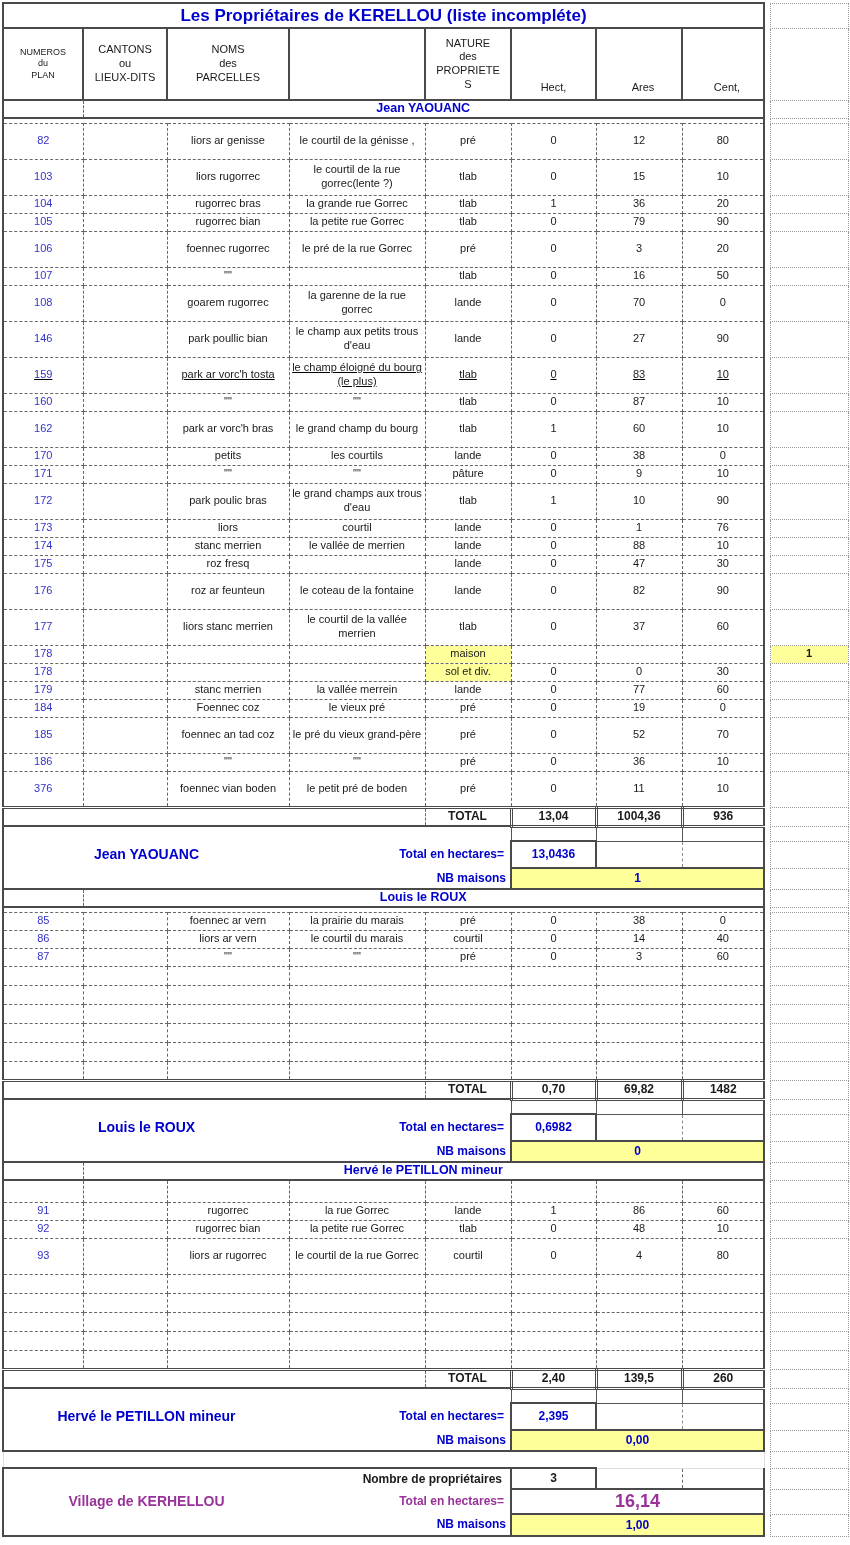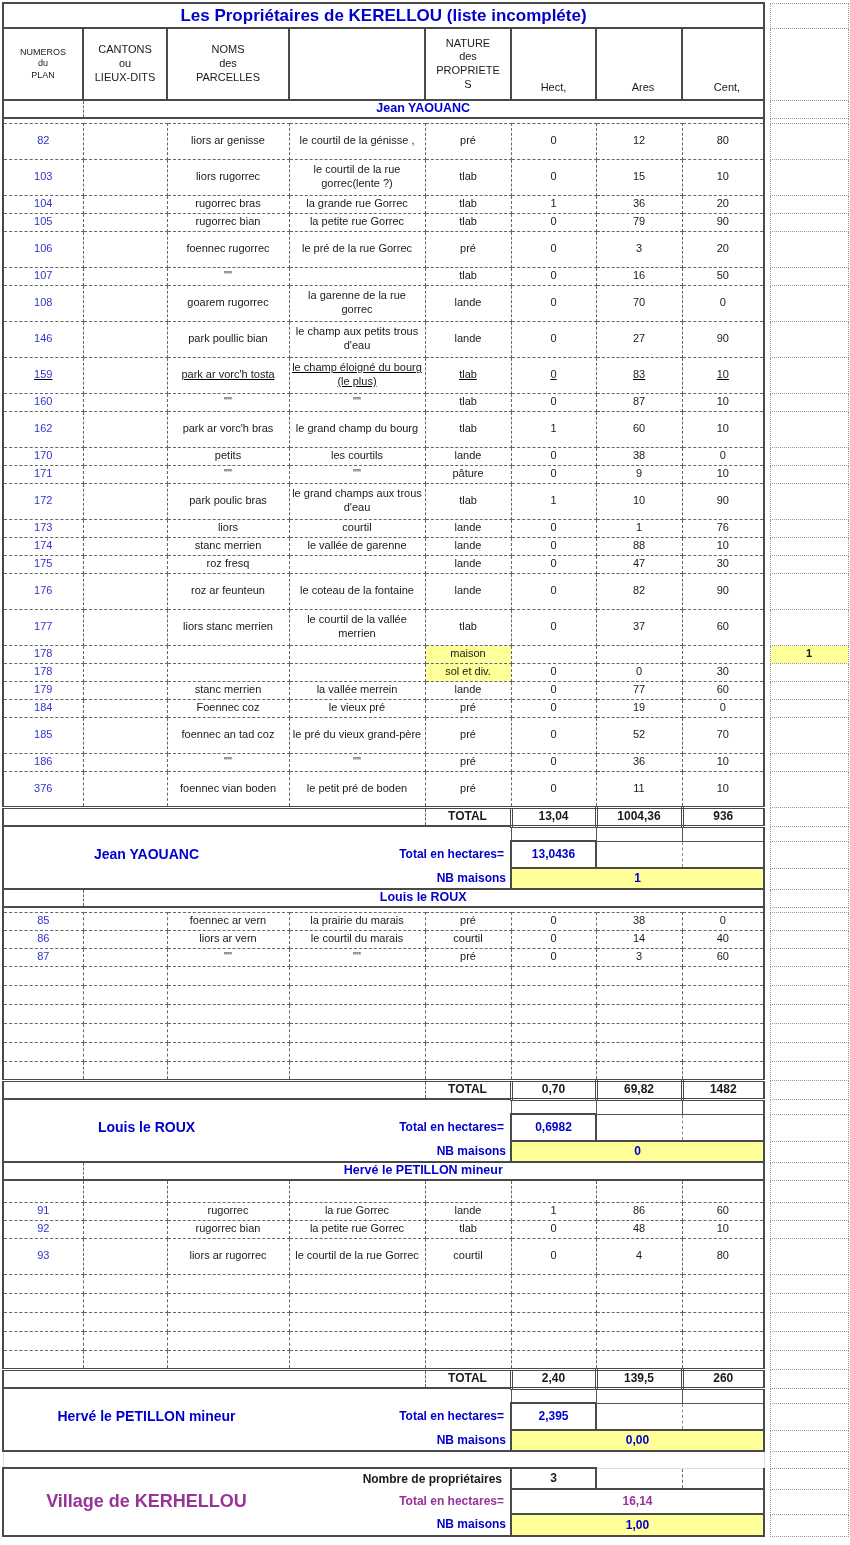--- a/index.html
+++ b/index.html
@@ -40,23 +40,23 @@
   .sb-label{color:var(--blue);font-weight:bold;font-size:12px;text-align:right;padding-right:6px;}
   .sb-val{color:var(--blue);font-weight:bold;font-size:12px;border:2px solid var(--border);}
   .sb-e{border-top:1px solid #777;border-bottom:1px solid #777;border-left:1px dashed #888;}
   .sc-label{color:var(--blue);font-weight:bold;font-size:12px;text-align:right;padding-right:4px;border-bottom:2px solid var(--border);}
   .sc-val{border:2px solid var(--border);color:var(--blue);font-weight:bold;font-size:12px;}
   
   .sep{border:1px solid #ddd;}
   
   .va-label{font-weight:bold;font-size:12px;text-align:right;padding-right:8px;border-top:2px solid var(--border);}
   .va-val{border:2px solid var(--border);font-weight:bold;font-size:12px;}
-  .vb-name{color:var(--purple);font-weight:bold;font-size:18px;margin-top:32px;}
+  .vb-name{color:var(--purple);font-weight:bold;font-size:14px;margin-top:32px;}
   .vb-label{color:var(--purple);font-weight:bold;font-size:12px;text-align:right;padding-right:6px;}
-  .vb-val{color:var(--purple);font-weight:bold;font-size:12px;border:2px solid var(--border);}
+  .vb-val{color:var(--purple);font-weight:bold;font-size:18px;border:2px solid var(--border);}
   .vc-val{color:var(--blue);}
 </style>
 </head>
 <body>
 
 <table>
   <colgroup>
     <col style="width:80px">
       <col style="width:84px">
       <col style="width:122px">
@@ -283,21 +283,21 @@
         <td class="d">0</td>
         <td class="d">1</td>
         <td class="d re">76</td>
         <td class="gap"></td>
         <td class="extra"></td>
       </tr>
       <tr style="height: 18px;">
         <td class="d le plan">174</td>
         <td class="d"></td>
         <td class="d">stanc merrien</td>
-        <td class="d">le vallée de garenne</td>
+        <td class="d">le vallée de merrien</td>
         <td class="d">lande</td>
         <td class="d">0</td>
         <td class="d">88</td>
         <td class="d re">10</td>
         <td class="gap"></td>
         <td class="extra"></td>
       </tr>
       <tr style="height: 18px;">
         <td class="d le plan">175</td>
         <td class="d"></td>

